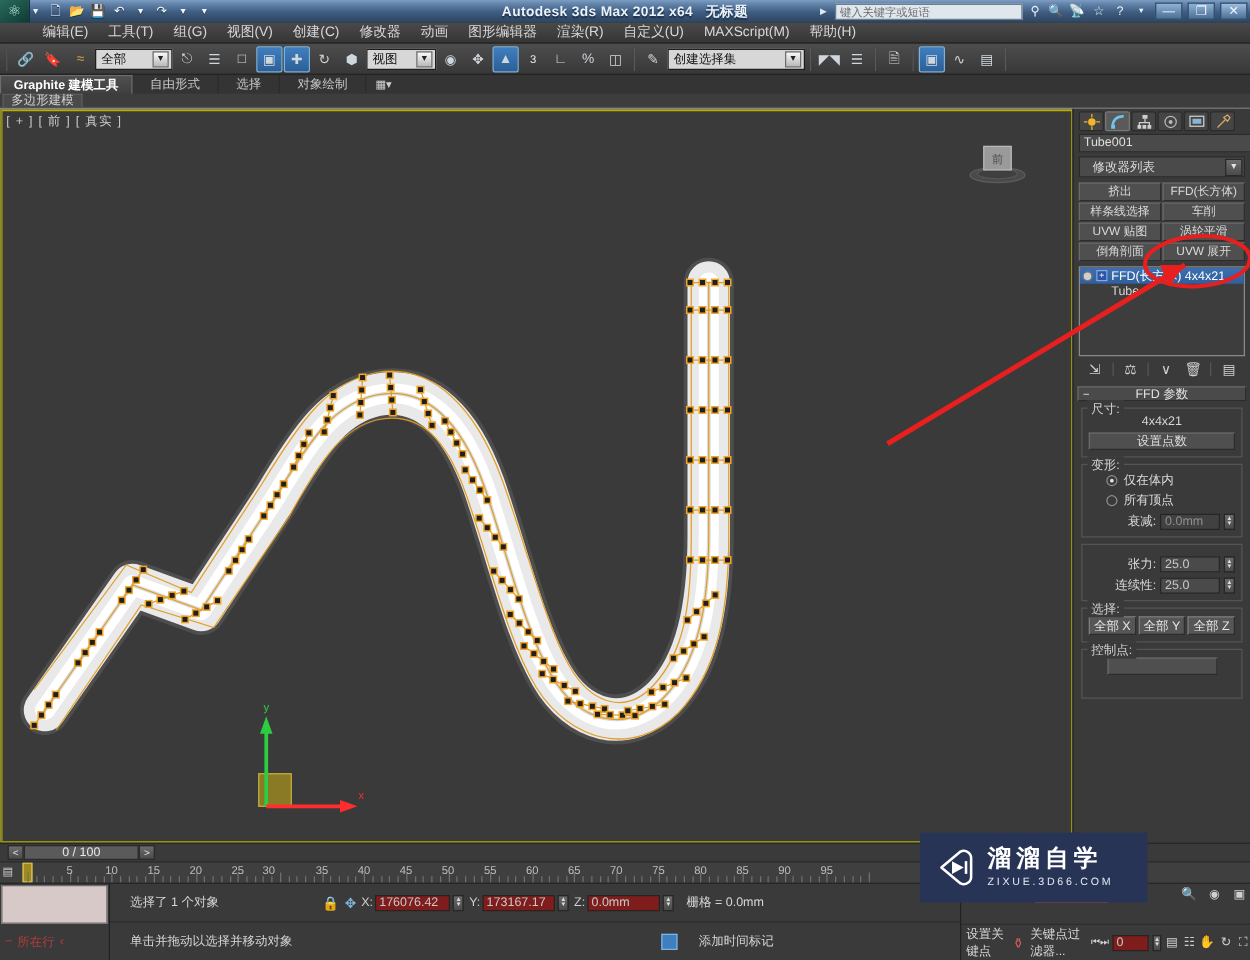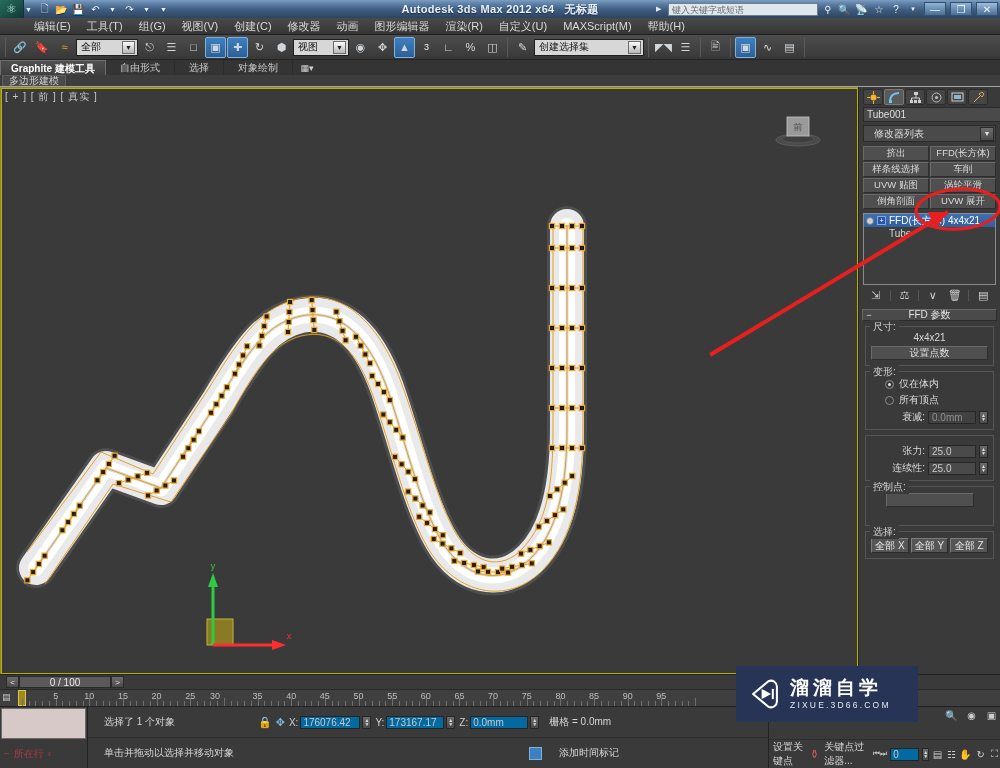--- a/index.html
+++ b/index.html
@@ -170,21 +170,21 @@
 
   
   .status{flex:0 0 28px;background:#3a3a3a;border-top:1px solid #222;display:flex;align-items:stretch;}
   .st-left{width:88px;display:flex;flex-direction:column;border-right:1px solid #222;}
   .st-left .lpane{flex:1;background:#d8c9c9;border:1px solid #6c6c6c;margin:1px;}
   .st-left .lrow{flex:1;display:flex;align-items:center;gap:4px;padding-left:4px;font-size:10px;color:#b23b3b;}
   .st-mid{flex:1;display:flex;flex-direction:column;}
   .st-r1{flex:1;display:flex;align-items:center;gap:4px;padding-left:4px;}
   .st-r2{flex:1;display:flex;align-items:center;gap:5px;padding-left:4px;border-top:1px solid #2d2d2d;}
   .st-text{font-size:10px;color:#d6d6d6;margin-left:12px;}
-  .st-field{height:13px;background:#0369a1;border:1px solid #242424;font-size:10px;color:#c8c8c8;
+  .st-field{height:13px;background:#7f1d1d;border:1px solid #242424;font-size:10px;color:#c8c8c8;
     display:flex;align-items:center;padding:0 2px;}
   .xyz{display:flex;align-items:center;gap:2px;}
   .xyz .lab{font-size:10px;color:#cfcfcf;}
   .st-right{width:232px;display:flex;flex-direction:column;border-left:1px solid #222;}
   .sr1{flex:1;display:flex;align-items:center;gap:3px;padding-left:2px;}
   .sr2{flex:1;display:flex;align-items:center;gap:3px;padding-left:2px;border-top:1px solid #2d2d2d;margin-top:16px;}
   .keybtn{font-size:10px;color:#d6d6d6;padding:0 2px;}
   .selbox{height:13px;min-width:58px;background:#565656;border:6px solid #ef4444;font-size:10px;color:#e8e8e8;
     display:flex;align-items:center;padding:0 3px;}
   .navbtn{width:17px;height:16px;display:flex;align-items:center;justify-content:center;font-size:10px;color:#cfcfcf;}
@@ -673,32 +673,32 @@
             <span class="spinbox">25.0</span>
             <span class="spinarw">▲<br>▼</span>
           </div>
           <div class="spin">
             <span>连续性:</span>
             <span class="spinbox">25.0</span>
             <span class="spinarw">▲<br>▼</span>
           </div>
         </div>
 
-        <div class="group" style="height:40px">
-          <span class="lg">控制点:</span>
-          <div class="btnwide" style="margin-top:3px;width:88px;margin-left:auto;margin-right:auto"></div>
-        </div>
-
         <div class="group">
           <span class="lg">选择:</span>
           <div class="trio">
             <div class="b">全部 X</div>
             <div class="b">全部 Y</div>
             <div class="b">全部 Z</div>
           </div>
+        </div>
+
+        <div class="group" style="height:40px">
+          <span class="lg">控制点:</span>
+          <div class="btnwide" style="margin-top:3px;width:88px;margin-left:auto;margin-right:auto"></div>
         </div>
       </div>
     </div>
   </div>
 
   <div class="trackbar">
     <div class="tb-row1">
       <div class="tslider">
         <div class="ar">&lt;</div>
         <div class="fld">0 / 100</div>

